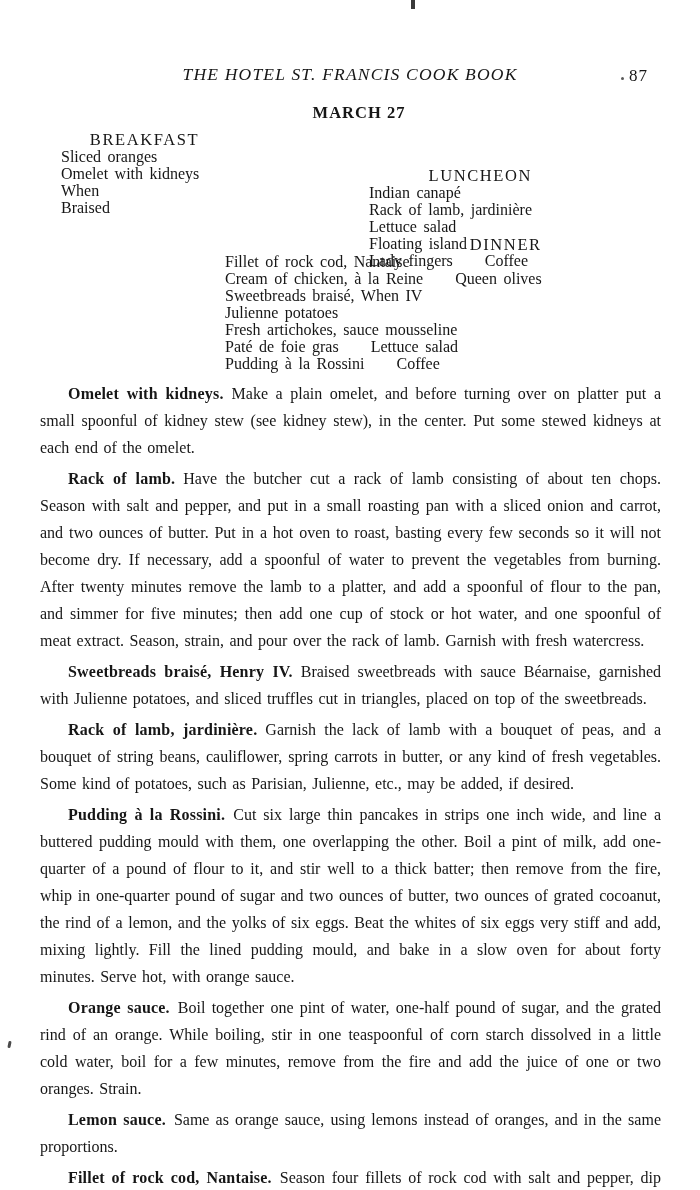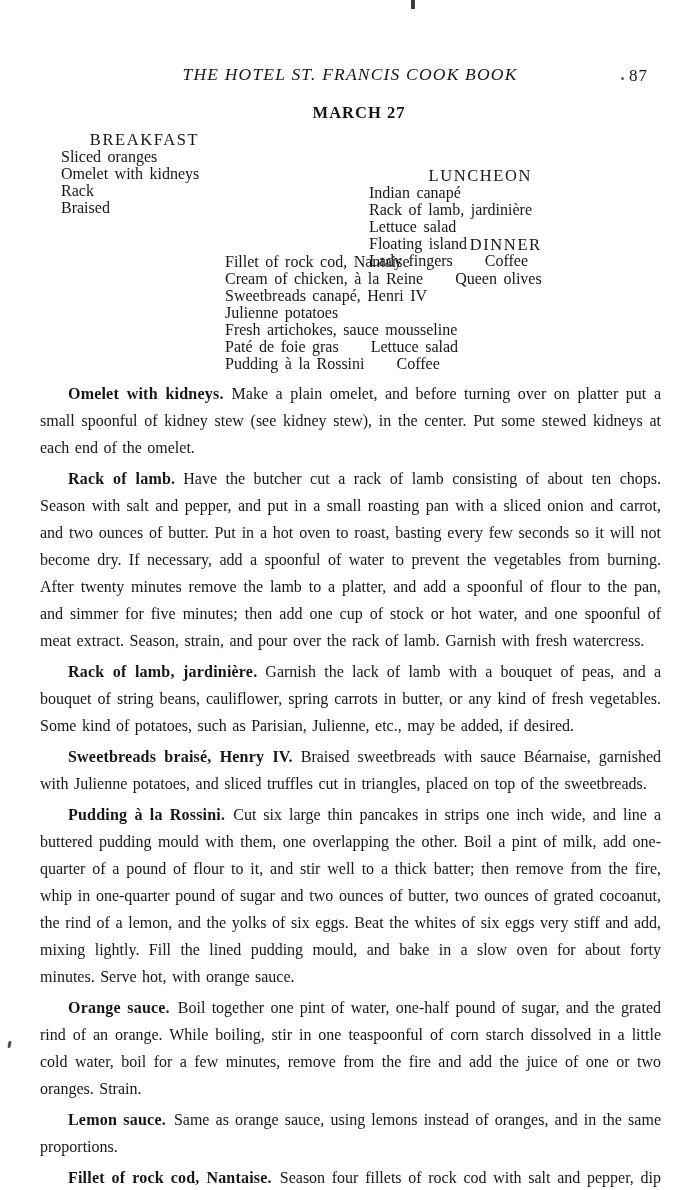--- a/index.html
+++ b/index.html
@@ -129,54 +129,54 @@
   <div class="pn-dot"></div>
   <div class="page-number">87</div>
 
   <div class="date-heading">MARCH 27</div>
 
   <div class="menu menu-breakfast">
     <div class="menu-heading">BREAKFAST</div>
     <div class="menu-items">
       <div>Sliced oranges</div>
       <div>Omelet with kidneys</div>
-      <div>Rack</div>
+      <div>When</div>
       <div>Braised</div>
     </div>
   </div>
 
   <div class="menu menu-luncheon">
     <div class="menu-heading">LUNCHEON</div>
     <div class="menu-items">
       <div>Indian canapé</div>
       <div>Rack of lamb, jardinière</div>
       <div>Lettuce salad</div>
       <div>Floating island</div>
       <div>Lady fingers  Coffee</div>
     </div>
   </div>
 
   <div class="menu menu-dinner">
     <div class="menu-heading">DINNER</div>
     <div class="menu-items">
       <div>Fillet of rock cod, Nantaise</div>
       <div>Cream of chicken, à la Reine  Queen olives</div>
-      <div>Sweetbreads canapé, Henri IV</div>
+      <div>Sweetbreads braisé, When IV</div>
       <div>Julienne potatoes</div>
       <div>Fresh artichokes, sauce mousseline</div>
       <div>Paté de foie gras  Lettuce salad</div>
       <div>Pudding à la Rossini  Coffee</div>
     </div>
   </div>
 
   <div class="recipes">
     <p class="recipe"><b class="recipe-title">Omelet with kidneys.</b><span>Make a plain omelet, and before turning over on platter put a small spoonful of kidney stew (see kidney stew), in the center. Put some stewed kidneys at each end of the omelet.</span></p>
     <p class="recipe"><b class="recipe-title">Rack of lamb.</b><span>Have the butcher cut a rack of lamb consisting of about ten chops. Season with salt and pepper, and put in a small roasting pan with a sliced onion and carrot, and two ounces of butter. Put in a hot oven to roast, basting every few seconds so it will not become dry. If necessary, add a spoonful of water to prevent the vegetables from burning. After twenty minutes remove the lamb to a platter, and add a spoonful of flour to the pan, and simmer for five minutes; then add one cup of stock or hot water, and one spoonful of meat extract. Season, strain, and pour over the rack of lamb. Garnish with fresh watercress.</span></p>
+    <p class="recipe"><b class="recipe-title">Sweetbreads braisé, Henry IV.</b><span>Braised sweetbreads with sauce Béarnaise, garnished with Julienne potatoes, and sliced truffles cut in triangles, placed on top of the sweetbreads.</span></p>
     <p class="recipe"><b class="recipe-title">Rack of lamb, jardinière.</b><span>Garnish the lack of lamb with a bouquet of peas, and a bouquet of string beans, cauliflower, spring carrots in butter, or any kind of fresh vegetables. Some kind of potatoes, such as Parisian, Julienne, etc., may be added, if desired.</span></p>
-    <p class="recipe"><b class="recipe-title">Sweetbreads braisé, Henry IV.</b><span>Braised sweetbreads with sauce Béarnaise, garnished with Julienne potatoes, and sliced truffles cut in triangles, placed on top of the sweetbreads.</span></p>
     <p class="recipe"><b class="recipe-title">Pudding à la Rossini.</b><span>Cut six large thin pancakes in strips one inch wide, and line a buttered pudding mould with them, one overlapping the other. Boil a pint of milk, add one-quarter of a pound of flour to it, and stir well to a thick batter; then remove from the fire, whip in one-quarter pound of sugar and two ounces of butter, two ounces of grated cocoanut, the rind of a lemon, and the yolks of six eggs. Beat the whites of six eggs very stiff and add, mixing lightly. Fill the lined pudding mould, and bake in a slow oven for about forty minutes. Serve hot, with orange sauce.</span></p>
     <p class="recipe"><b class="recipe-title">Orange sauce.</b><span>Boil together one pint of water, one-half pound of sugar, and the grated rind of an orange. While boiling, stir in one teaspoonful of corn starch dissolved in a little cold water, boil for a few minutes, remove from the fire and add the juice of one or two oranges. Strain.</span></p>
     <p class="recipe"><b class="recipe-title">Lemon sauce.</b><span>Same as orange sauce, using lemons instead of oranges, and in the same proportions.</span></p>
     <p class="recipe"><b class="recipe-title">Fillet of rock cod, Nantaise.</b><span>Season four fillets of rock cod with salt and pepper, dip in oil and broil. When done place on platter and cover with the following butter: Press six sardines through a fine sieve, mix with two ounces of butter, the juice of two lemons, and some chopped parsley.</span></p>
   </div>
 
   <div class="speck-left"></div>
 
 </div>
 

